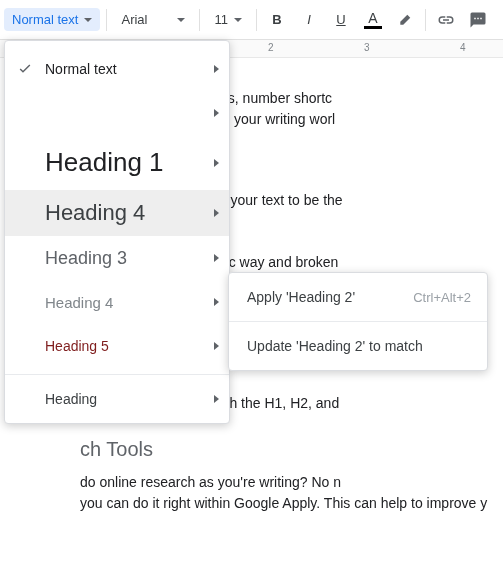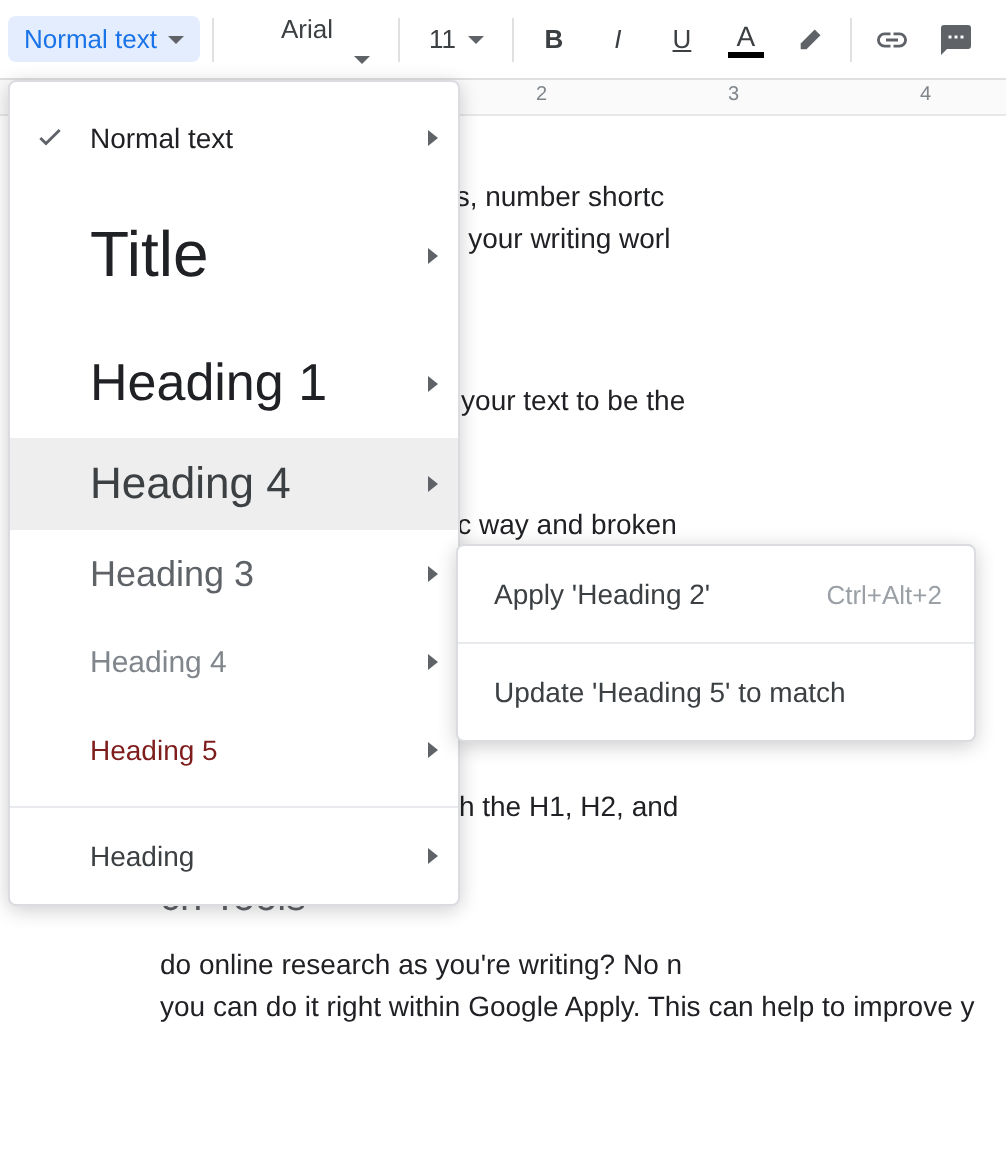--- a/index.html
+++ b/index.html
@@ -49,21 +49,21 @@
 </style>
 </head>
 <body>
 
 <div class="toolbar">
   <div class="tb-dropdown active">
     <span>Normal text</span>
     <span class="caret"></span>
   </div>
   <div class="tb-sep"></div>
-  <div class="tb-dropdown" style="min-width:80px;flex-direction:column;">
+  <div class="tb-dropdown" style="min-width:80px;">
     <span>Arial</span>
     <span class="caret" style="margin-left:auto;"></span>
   </div>
   <div class="tb-sep"></div>
   <div class="tb-dropdown" style="min-width:40px;">
     <span>11</span>
     <span class="caret" style="margin-left:auto;"></span>
   </div>
   <div class="tb-sep"></div>
   <div class="tb-btn bold">B</div>
@@ -111,21 +111,20 @@
   <div class="menu-item">
     <span class="check">
       <svg width="16" height="16" viewBox="0 0 24 24">
           <path fill="#5f6368" d="M9 16.2l-3.5-3.5L4 14.2 9 19.2 20 8.2l-1.5-1.5z"></path>
         </svg>
     </span>
     <span class="mi-normal">Normal text</span>
     <span class="arrow"></span>
   </div>
   <div class="menu-item">
-    <span class="mi-title">Title</span>
     <span class="arrow"></span>
   </div>
   <div class="menu-item">
     <span class="mi-h1">Heading 1</span>
     <span class="arrow"></span>
   </div>
   <div class="menu-item hover">
     <span class="mi-h2">Heading 4</span>
     <span class="arrow"></span>
   </div>
@@ -148,15 +147,15 @@
   </div>
 </div>
 
 <div class="submenu">
   <div class="submenu-item">
     <span>Apply 'Heading 2'</span>
     <span class="shortcut">Ctrl+Alt+2</span>
   </div>
   <div class="menu-sep"></div>
   <div class="submenu-item">
-    <span>Update 'Heading 5' to match</span>
+    <span>Update 'Heading 2' to match</span>
   </div>
 </div>
 
 </body></html>

